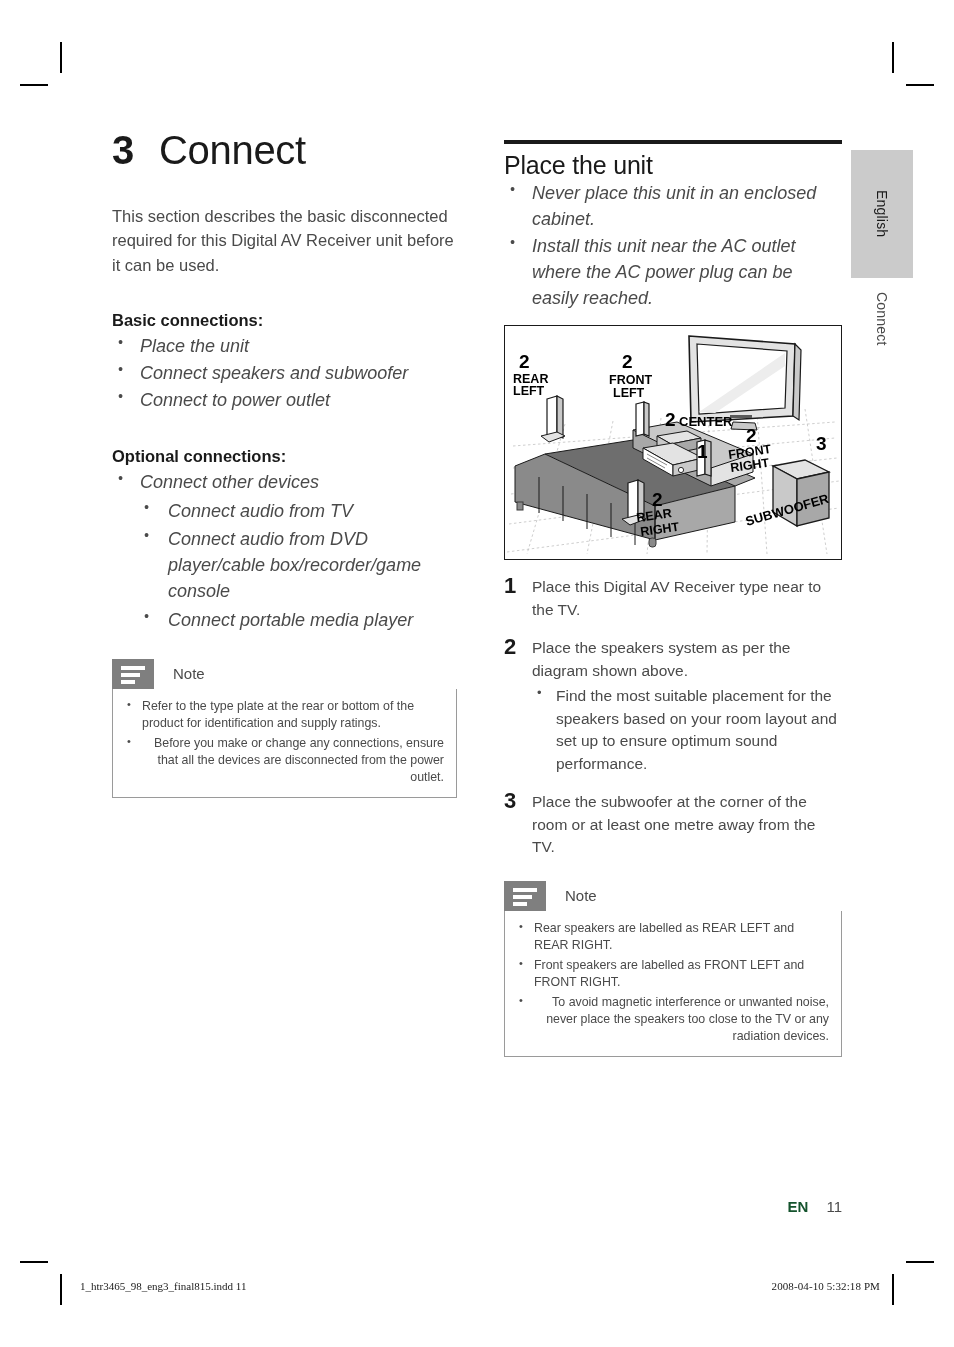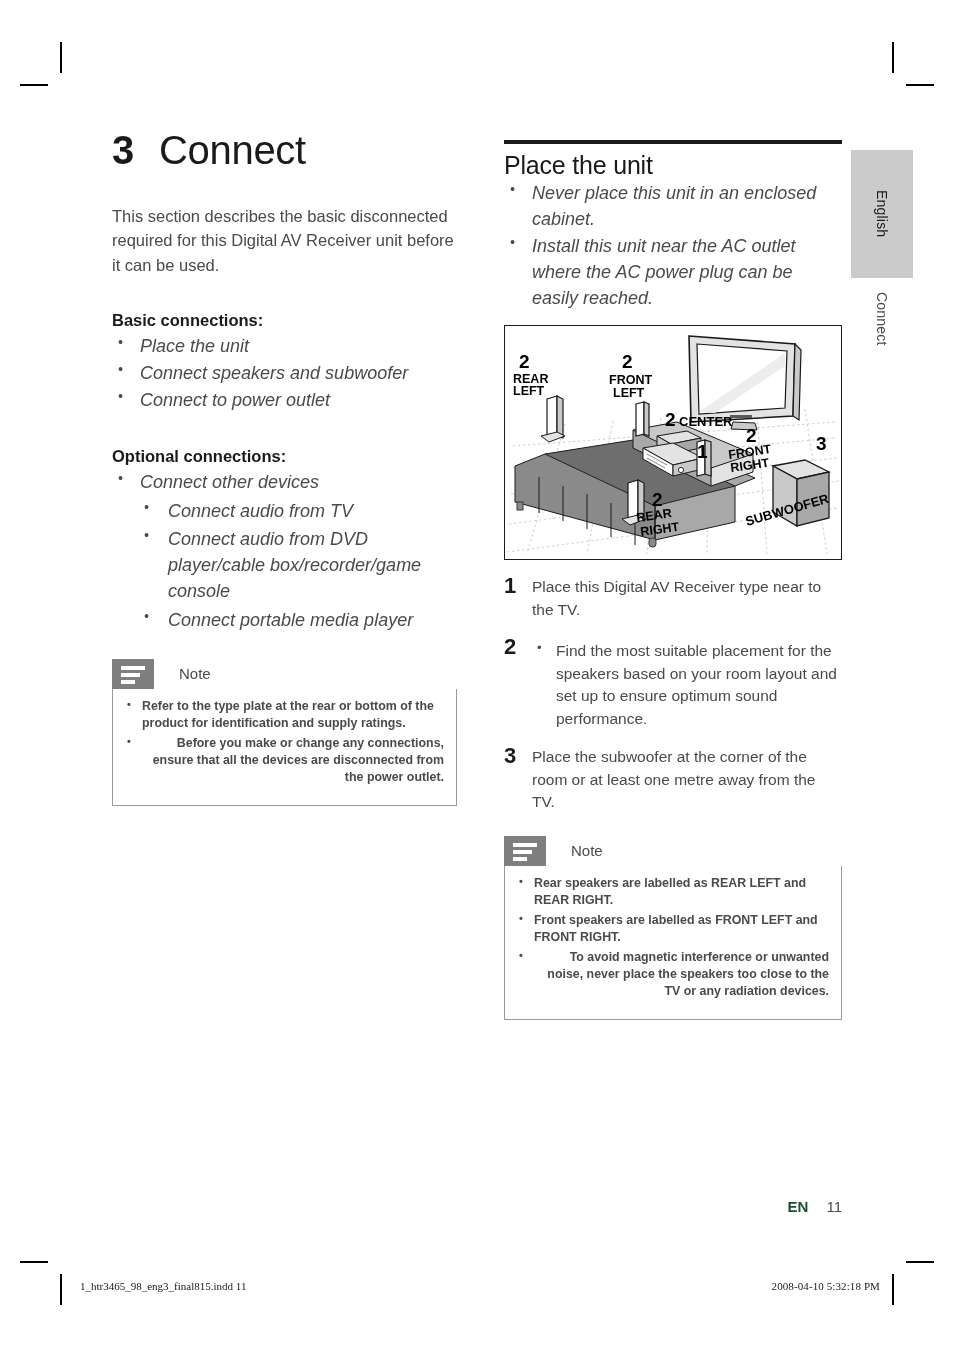--- a/index.html
+++ b/index.html
@@ -41,22 +41,22 @@
   ul.bl ul.bl2 li:before{left:4px;}
 
   
   .note{margin-top:26px;width:345px;}
   .note-hd{display:flex;align-items:stretch;height:30px;}
   .note-icon{width:42px;height:30px;background:#7f7f7f;position:relative;flex:0 0 42px;}
   .note-icon i{position:absolute;display:block;background:#fff;height:4px;left:9px;}
   .note-icon i:nth-child(1){top:7px;width:24px;}
   .note-icon i:nth-child(2){top:14px;width:19px;}
   .note-icon i:nth-child(3){top:21px;width:14px;}
-  .note-ttl{font-size:15px;color:#4a4a4a;padding-left:25px;line-height:30px;}
-  .note-body{border:1px solid #9a9a9a;border-top:none;padding:9px 12px 19px 12px;font-weight:bold;}
+  .note-ttl{font-size:15px;color:#4a4a4a;padding-left:19px;line-height:30px;}
+  .note-body{border:1px solid #9a9a9a;border-top:none;padding:9px 12px 11px 12px;}
   .note-body ul{list-style:none;margin:0;padding:0;}
   .note-body li{position:relative;padding-left:17px;font-size:12.4px;line-height:1.38;
                 color:#4a4a4a;margin-bottom:3px;}
   .note-body li:last-child{margin-bottom:0;text-align:right;}
   .note-body li:before{content:"\2022";position:absolute;left:2px;top:-1px;font-size:11px;}
 
   
   .sec-rule{height:4px;background:#1a1a1a;width:338px;}
   h2.sec{font-size:25px;font-weight:normal;color:#1a1a1a;margin:7px 0 0 0;letter-spacing:-.2px;}
   .rt-bullets{margin-top:19px;}
@@ -321,20 +321,21 @@
   </div>
 
   <ol class="steps">
     <li>
       <div class="sn">1</div>
       <div class="st">Place this Digital AV Receiver type near to the TV.</div>
     </li>
     <li>
       <div class="sn">2</div>
       <div class="st">
+        <span>Place the speakers system as per the diagram shown above.</span>
         <ul>
           <li>Find the most suitable placement for the speakers based on your room layout and set up to ensure optimum sound performance.</li>
         </ul>
       </div>
     </li>
     <li>
       <div class="sn">3</div>
       <div class="st">Place the subwoofer at the corner of the room or at least one metre away from the TV.</div>
     </li>
   </ol>

